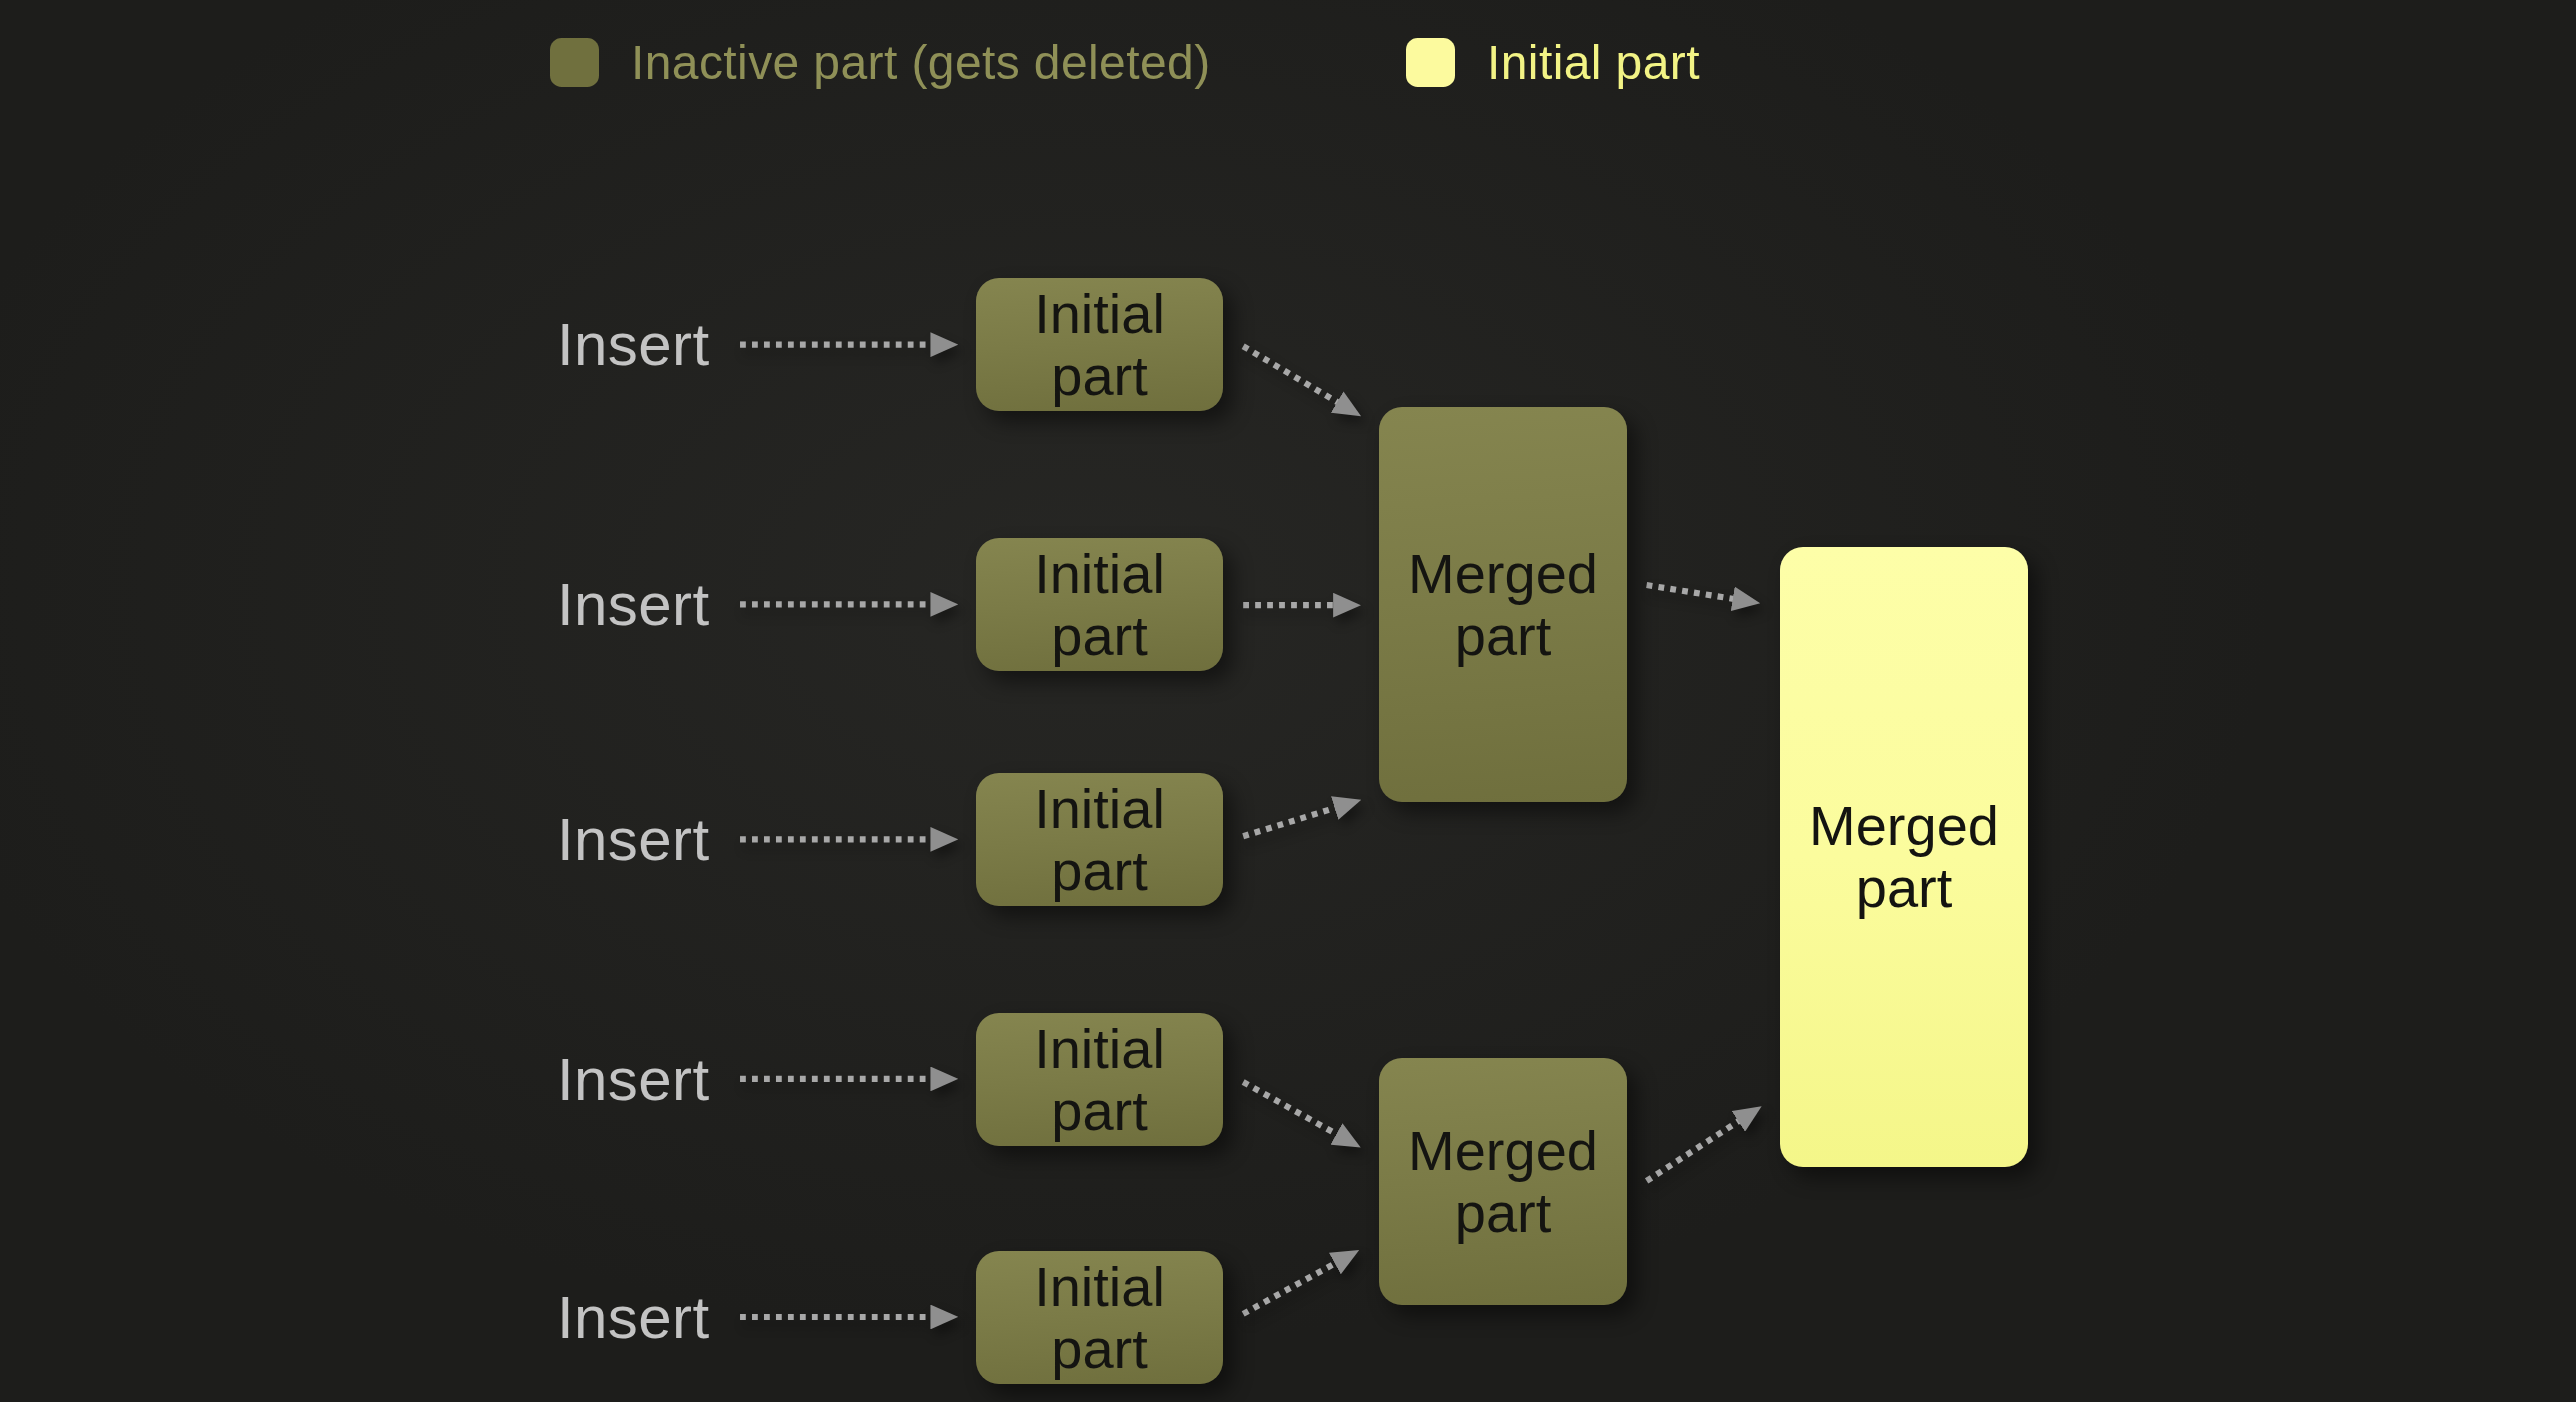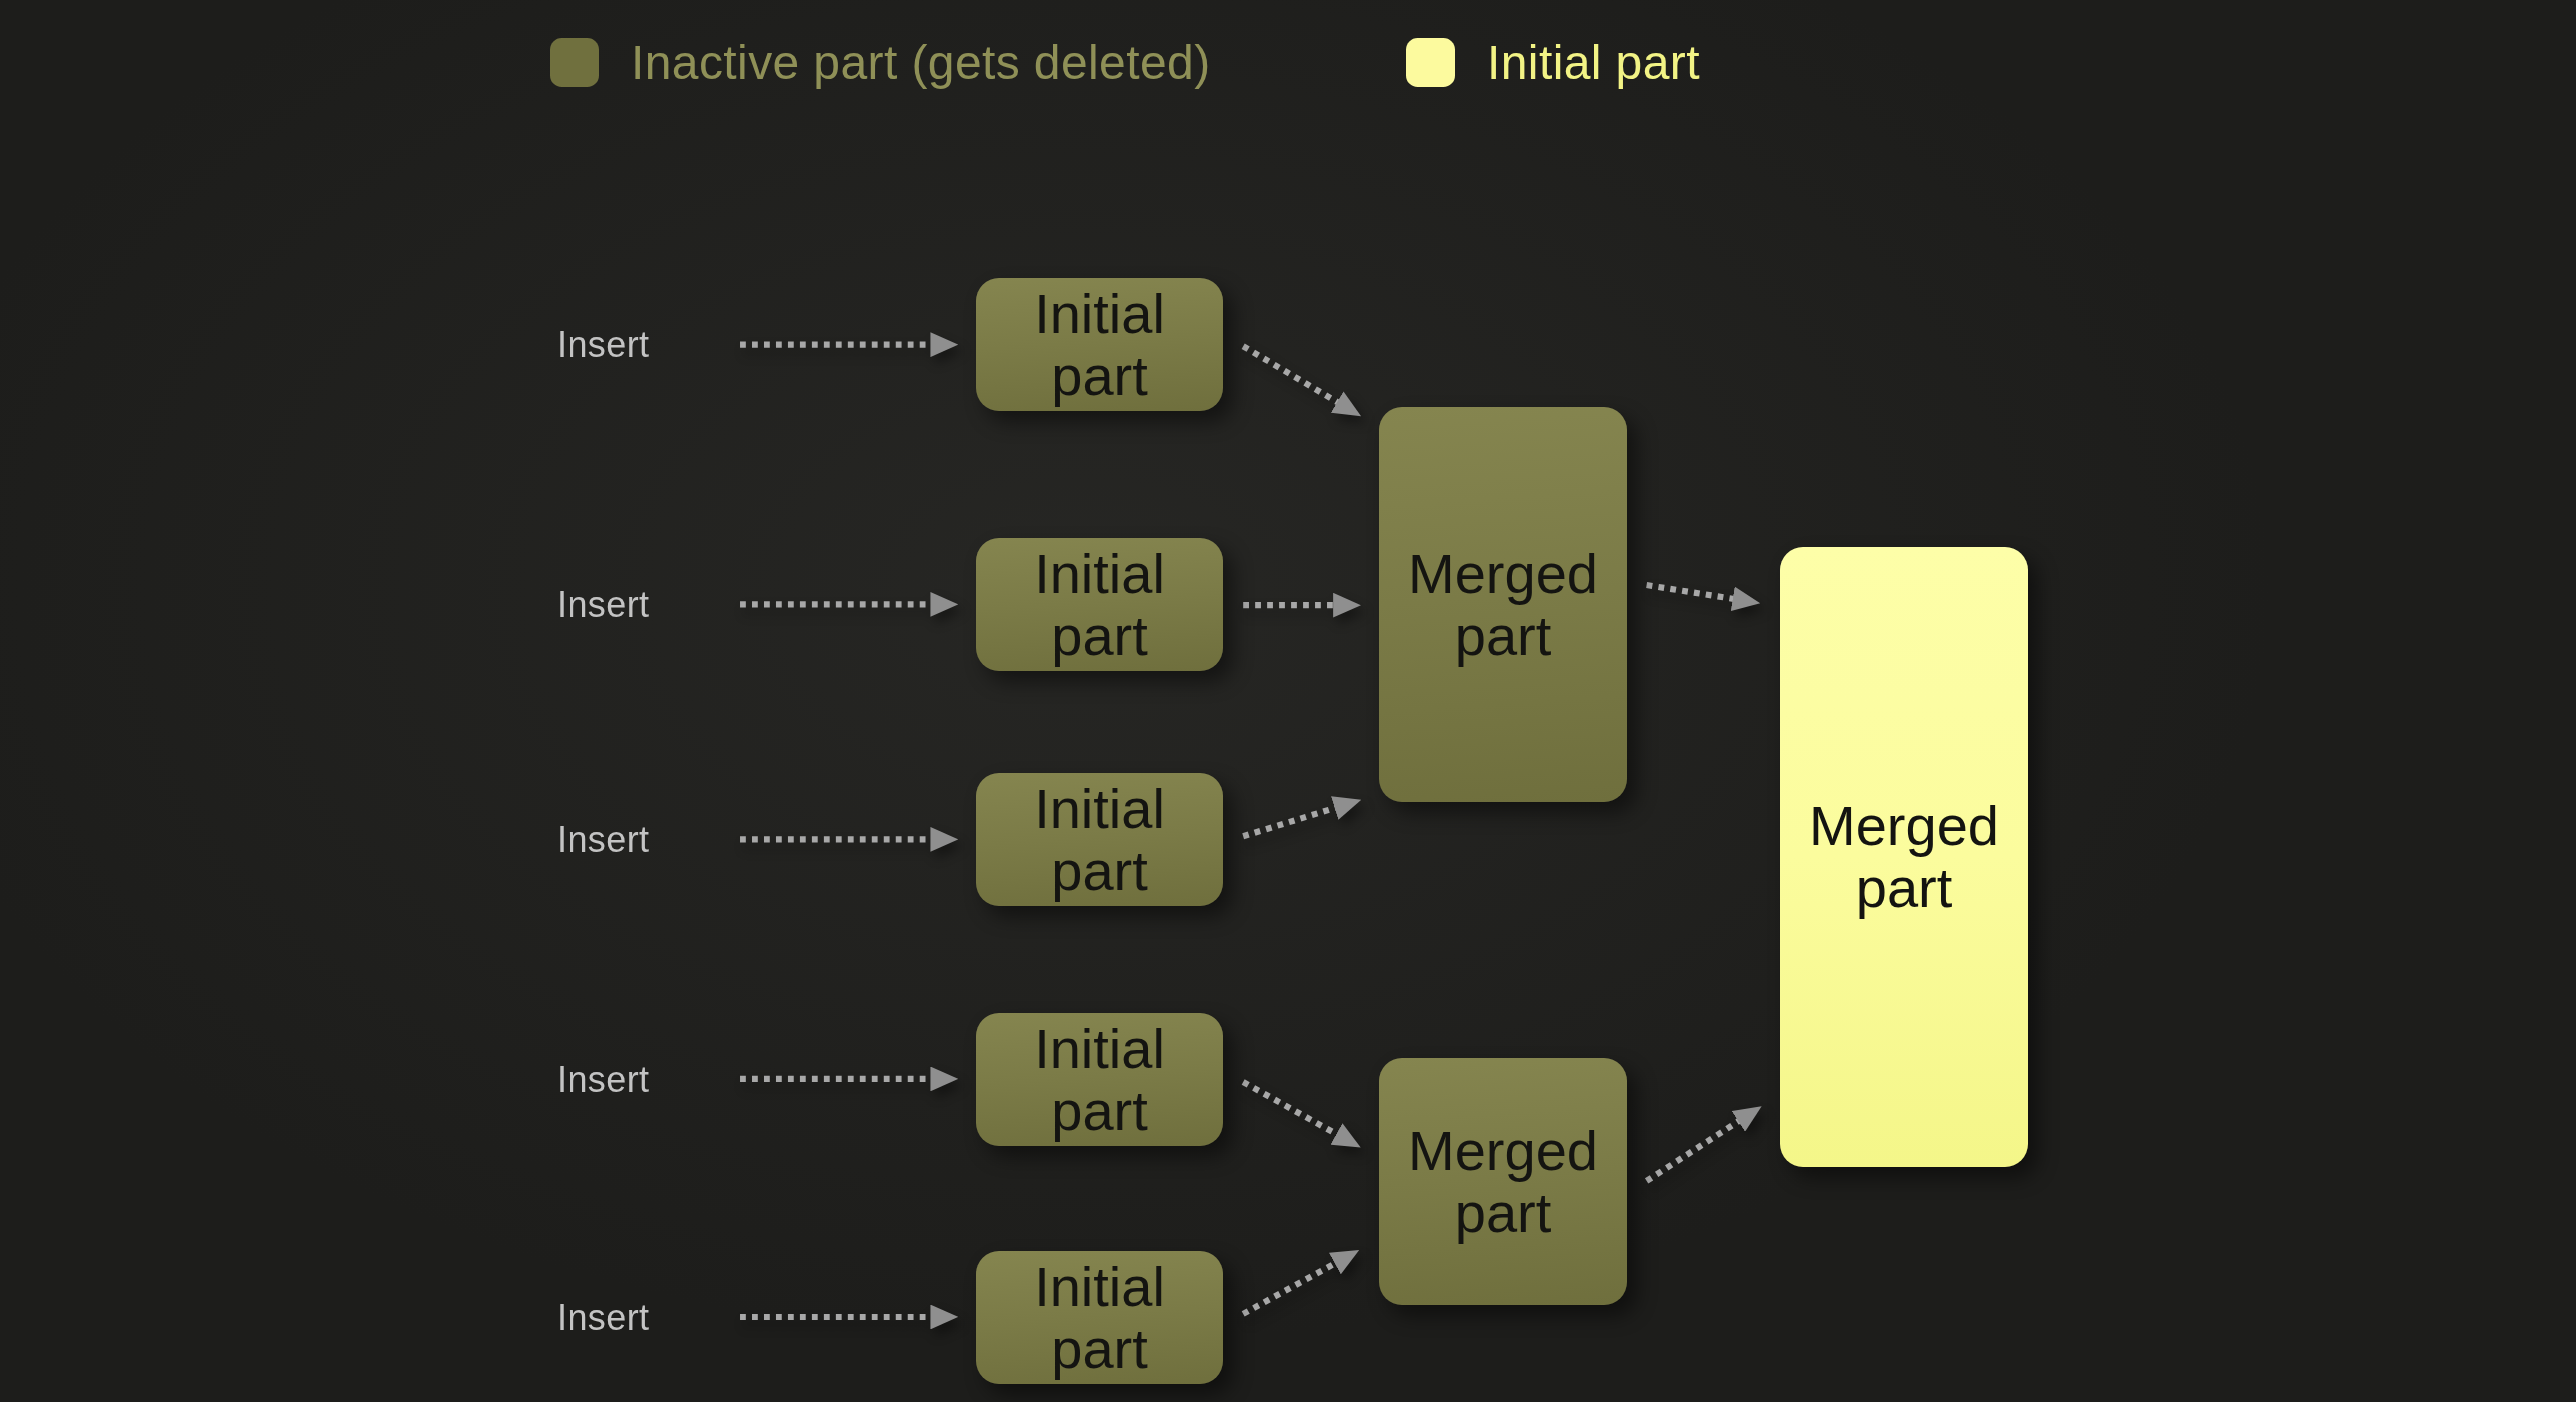--- a/index.html
+++ b/index.html
@@ -74,21 +74,21 @@
     white-space: nowrap;
     letter-spacing: 0.4px;
   }
   .legend-text.inactive { color: var(--legend-inactive-text); }
   .legend-text.active   { color: var(--legend-active-text); }
   .insert-label {
     position: absolute;
     left: 557px;
     height: 71px;
     line-height: 71px;
-    font-size: 36px;
+    font-size: 60px;
     font-weight: 400;
     color: var(--insert-text);
     letter-spacing: 0.4px;
     white-space: nowrap;
   }
   .node {
     position: absolute;
     border-radius: 23px;
     display: flex;
     align-items: center;

